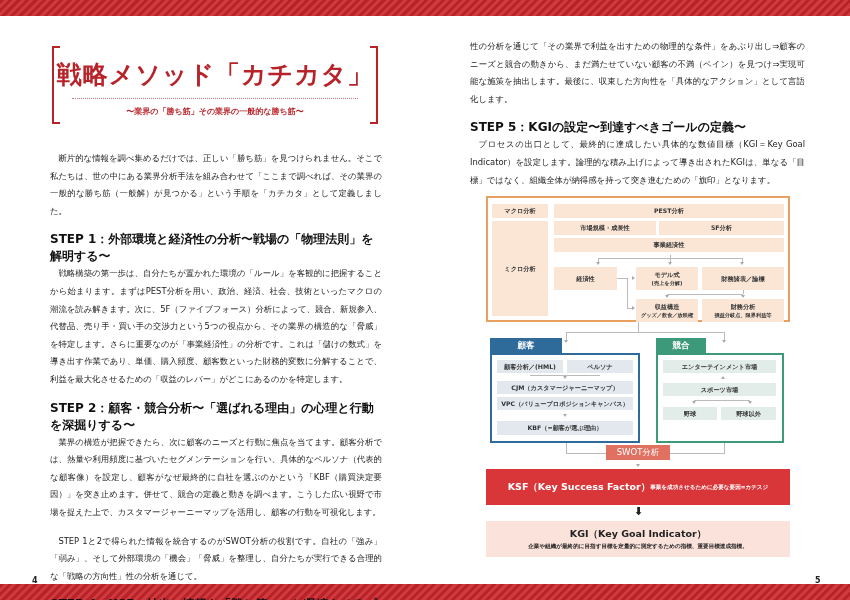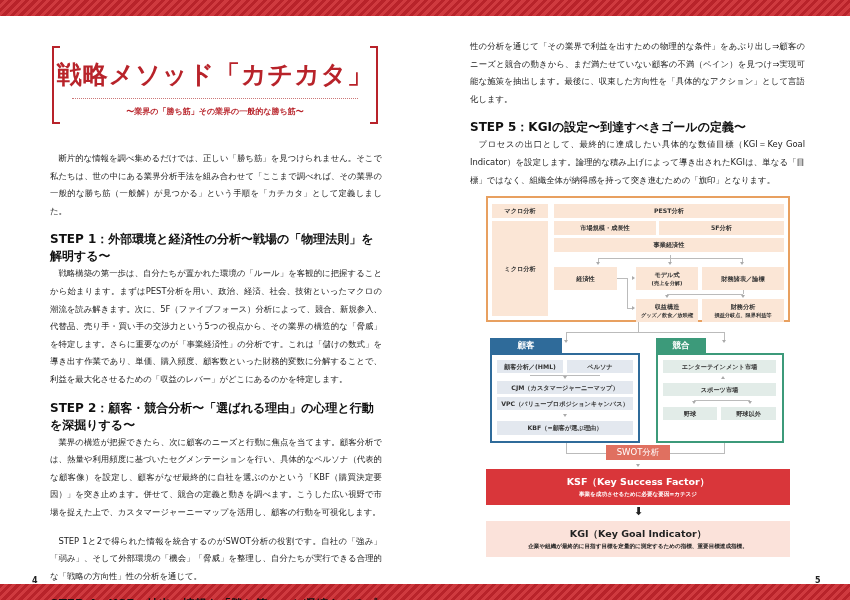--- a/index.html
+++ b/index.html
@@ -55,21 +55,21 @@
   .comp-tab { position: absolute; background: #3c9a7a; color: #fff; font-size: 8.5px; font-weight: bold;
     display: flex; align-items: center; justify-content: center; }
   .comp-box { position: absolute; border: 2px solid #3c9a7a; background: #fff; }
   .comp-cell { background: #e2ece8; }
   .line { position: absolute; background: #bbb; }
   .arr { position: absolute; width: 0; height: 0; border-left: 2.5px solid transparent; border-right: 2.5px solid transparent; border-top: 3px solid #aaa; }
   .arr-r { position: absolute; width: 0; height: 0; border-top: 2.5px solid transparent; border-bottom: 2.5px solid transparent; border-left: 3px solid #aaa; }
   .arr-u { position: absolute; width: 0; height: 0; border-left: 2.5px solid transparent; border-right: 2.5px solid transparent; border-bottom: 3px solid #aaa; }
   .swot { position: absolute; background: #e07060; color: #fff; font-size: 8.5px; font-weight: normal;
     display: flex; align-items: center; justify-content: center; }
-  .ksf { position: absolute; background: #d9363a; color: #fff; display: flex; flex-direction: column;
+  .ksf { position: absolute; background: #d9363a; color: #fff; display: flex; flex-direction: row;
     align-items: center; justify-content: center; }
   .ksf .t { font-size: 9.5px; font-weight: bold; }
   .ksf .s { font-size: 5.6px; font-weight: bold; margin-top: 2px; }
   .kgi { position: absolute; background: #fbe2da; color: #222; display: flex; flex-direction: column;
     align-items: center; justify-content: center; }
   .kgi .t { font-size: 9.5px; font-weight: bold; }
   .kgi .s { font-size: 5.6px; font-weight: bold; margin-top: 2px; }
   .big-arrow { position: absolute; font-size: 11px; font-weight: bold; color: #222; }
 </style>
 </head>

